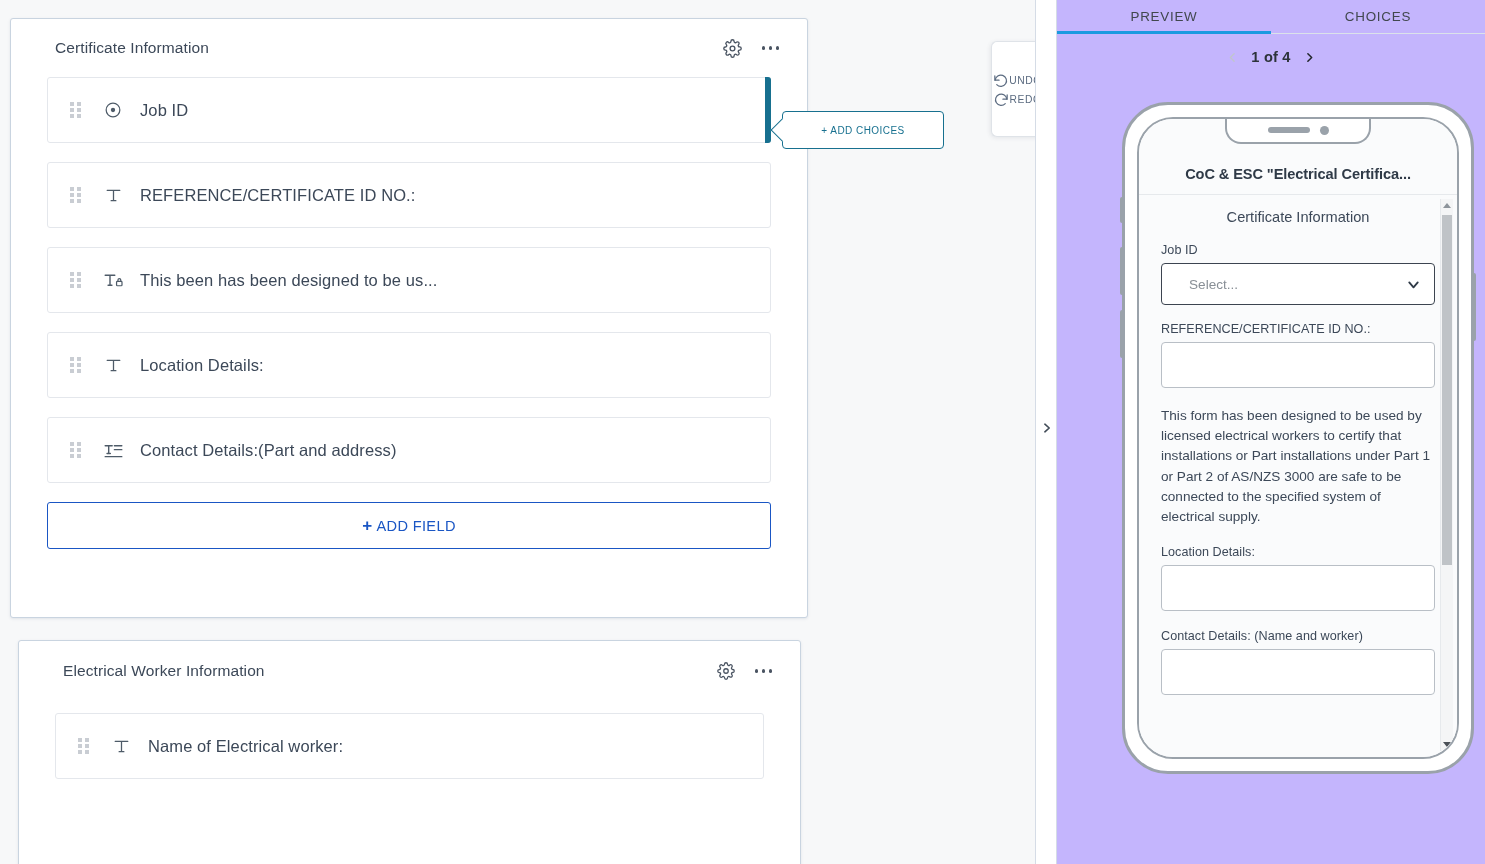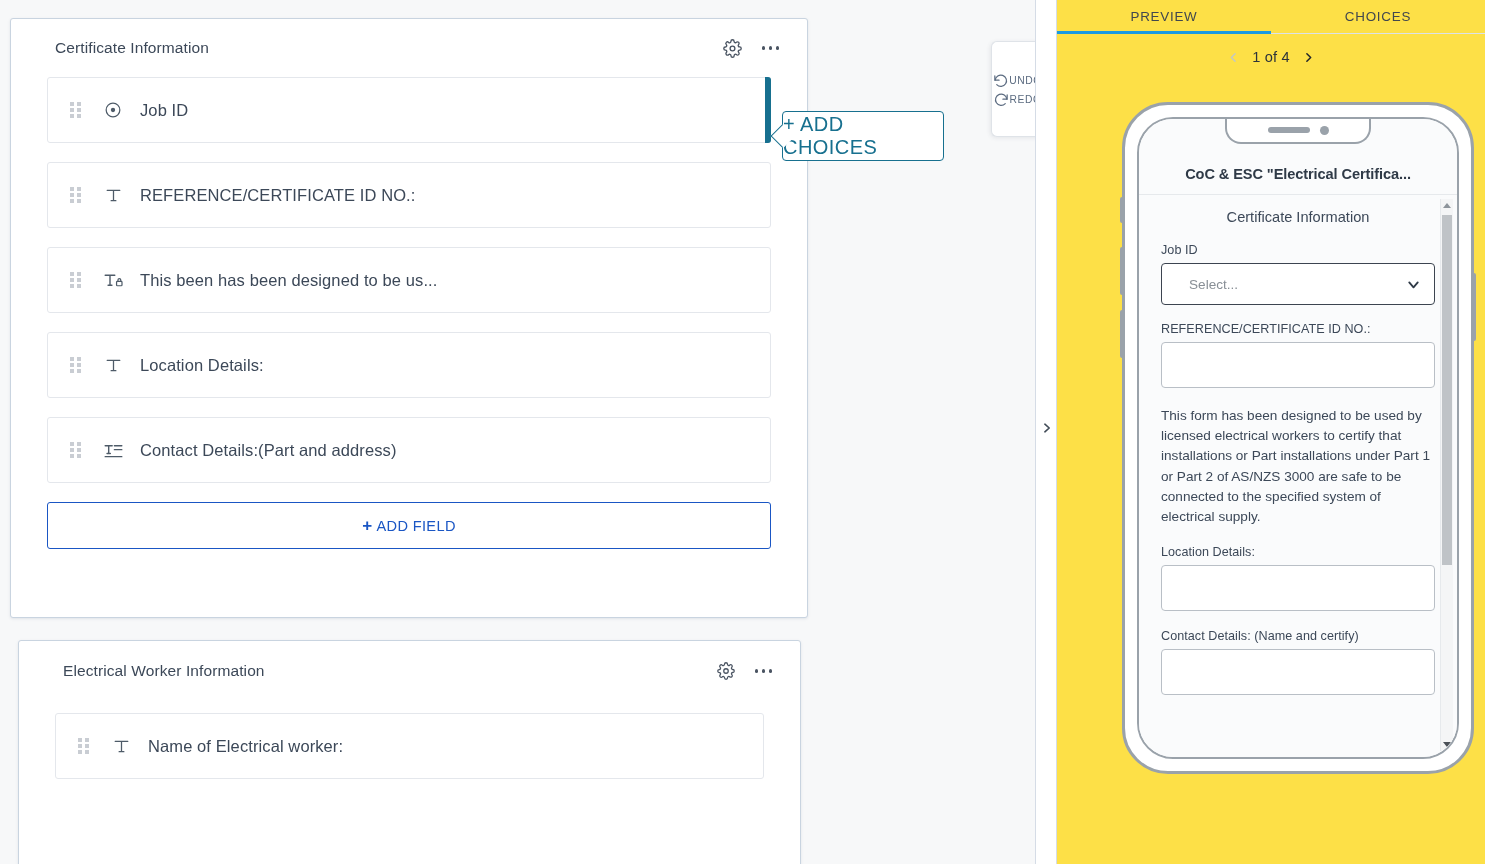--- a/index.html
+++ b/index.html
@@ -128,27 +128,27 @@
     margin-top: 2px;
   }
   .add-field-btn .plus { font-size: 17px; font-weight: bold; line-height: 1; }
 
   
   .add-choices {
     position: absolute;
     left: 782px;
     top: 111px;
     width: 162px;
-    height: 50px;
+    height: 38px;
     border: 1px solid #17708f;
     border-radius: 4px;
     background: #ffffff;
     color: #17708f;
     display: flex; align-items: center; justify-content: center;
-    font-size: 20px;
+    font-size: 10px;
     letter-spacing: .45px;
     cursor: pointer;
     z-index: 6;
   }
   .add-choices::before,
   .add-choices::after {
     content: "";
     position: absolute;
     left: -9px; top: 50%;
     width: 16px; height: 16px;
@@ -211,21 +211,21 @@
     cursor: pointer;
     display: flex; align-items: center; justify-content: center;
     width: 20px; height: 24px;
   }
 
   
   .preview-pane {
     position: relative;
     width: 428px;
     height: 864px;
-    background: #fde047;
+    background: #c4b5fd;
     flex: none;
   }
   .tabs {
     display: flex;
     height: 34px;
     border-bottom: 1px solid #dbe2ea;
     position: relative;
   }
   .tab {
     flex: 1;
@@ -244,21 +244,21 @@
   .paginator {
     height: 46px;
     display: flex; align-items: center; justify-content: center;
     gap: 12px;
     font-size: 14.6px;
     color: #2d333a;
   }
   .pag-arrow { cursor: pointer; display:flex; align-items:center; }
   .pag-arrow.prev { color: #c0c6cc; }
   .pag-arrow.next { color: #22262b; }
-  .pag-count { letter-spacing: .2px; }
+  .pag-count { letter-spacing: .2px; font-weight: bold; }
   .phone-wrap { position: absolute; left: 65px; top: 102px; width: 352px; height: 672px; }
   .phone-body {
     position: absolute; inset: 0;
     border: 3px solid #9aa2aa;
     border-radius: 46px;
     background: #ffffff;
   }
   .phone-btn {
     position: absolute;
     background: #9aa2aa;
@@ -618,21 +618,21 @@
             </div>
 
             <div class="pv-label">REFERENCE/CERTIFICATE ID NO.:</div>
             <div class="pv-input"></div>
 
             <div class="pv-static">This form has been designed to be used by licensed electrical workers to certify that installations or Part installations under Part 1 or Part 2 of AS/NZS 3000 are safe to be connected to the specified system of electrical supply.</div>
 
             <div class="pv-label">Location Details:</div>
             <div class="pv-input"></div>
 
-            <div class="pv-label">Contact Details: (Name and certify)</div>
+            <div class="pv-label">Contact Details: (Name and worker)</div>
             <div class="pv-input"></div>
           </div>
 
           <div class="pv-scrollbar">
             <div class="pv-arrow-up"></div>
             <div class="pv-thumb"></div>
             <div class="pv-arrow-dn"></div>
           </div>
         </div>
       </div>

